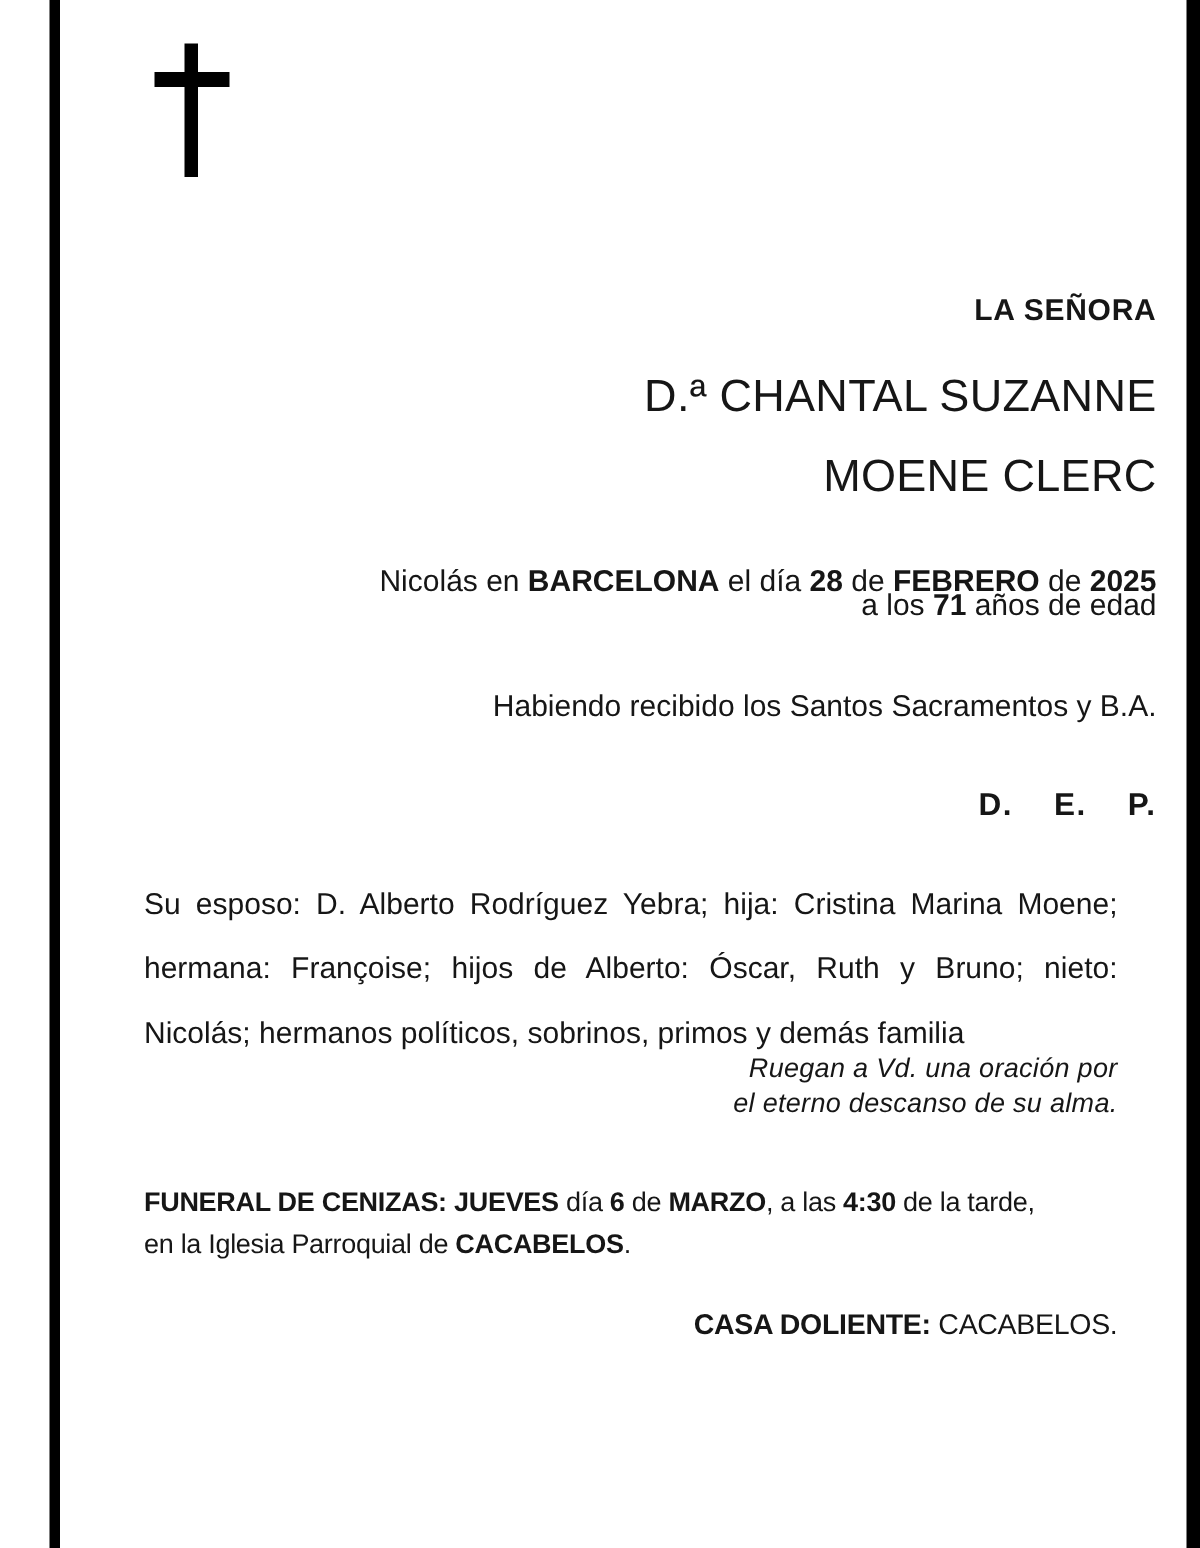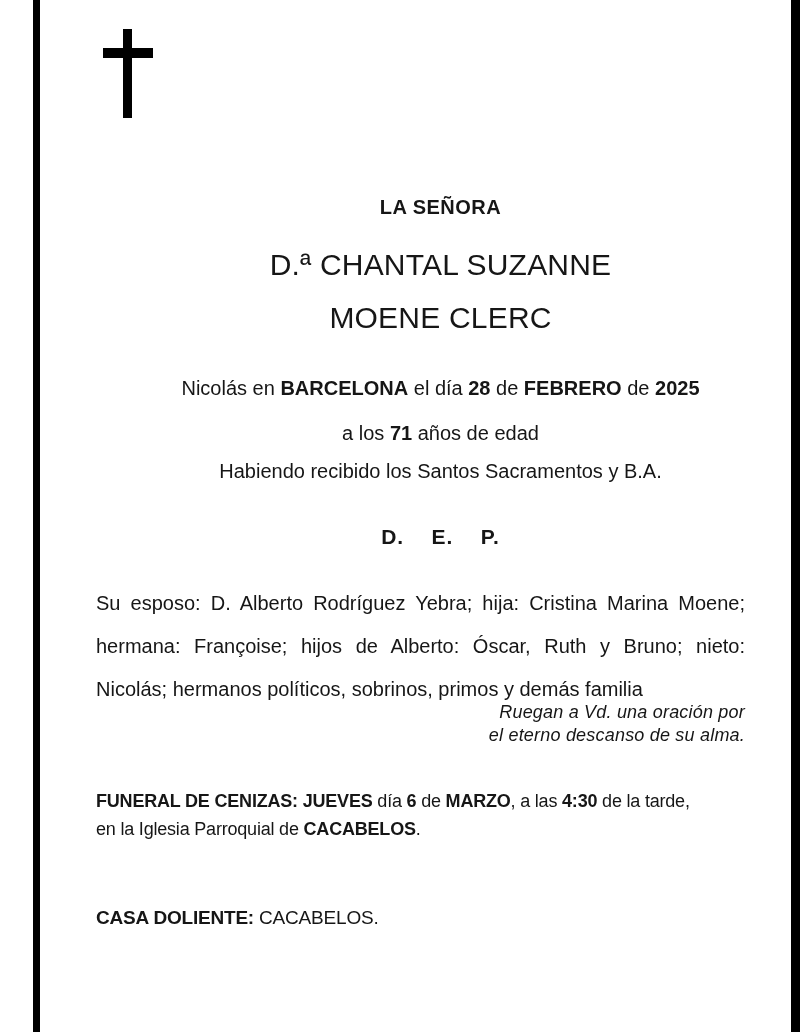--- a/index.html
+++ b/index.html
@@ -17,34 +17,34 @@
   .border-left  { left: 33px;  width: 7px; }
   .border-right { left: 791px; width: 9px; }
 
   .cross { position: absolute; left: 103px; top: 29px; width: 50px; height: 89px; }
   .cross .v { position: absolute; left: 20px; top: 0;    width: 9px;  height: 89px; background: #000; }
   .cross .h { position: absolute; left: 0;    top: 19px; width: 50px; height: 10px; background: #000; }
 
   .content { position: absolute; left: 40px; top: 0; width: 751px; height: 1032px; }
   .block { position: absolute; }
 
-  .center-col { left: 70px; right: 20px; text-align: center; }
+  .center-col { left: 70px; right: 20px; text-align: right; }
   .full-col   { left: 56px; right: 46px; }
 
   .honorific {
     top: 196px;
     font-size: 20px; font-weight: bold; letter-spacing: 0.5px;
   }
   .name {
     top: 238px;
     font-size: 30px; font-weight: normal; line-height: 53px; letter-spacing: 0.2px;
   }
   .bodyline { font-size: 20px; line-height: 24px; white-space: pre-wrap; }
   .death-line      { top: 376px; }
-  .age-line        { top: 421px; }
+  .age-line        { top: 392px; }
   .sacraments-line { top: 459px; }
   .dep {
     top: 525px;
     font-size: 21px; font-weight: bold; white-space: pre; letter-spacing: 1px;
   }
   .family {
     top: 582px;
     font-size: 20px; line-height: 43px;
     text-align: justify; text-align-last: left;
   }
@@ -58,22 +58,22 @@
     top: 787px;
     font-size: 18px; line-height: 28px; letter-spacing: -0.2px;
     white-space: pre-wrap;
   }
   .funeral .l1 { white-space: nowrap; }
   .ashes {
     top: 861px;
     font-size: 19px; font-weight: bold; letter-spacing: -0.2px;
   }
   .casa {
-    top: 907px;
-    font-size: 19px; white-space: pre-wrap; letter-spacing: -0.2px;
+    top: 873px;
+    font-size: 19px; white-space: pre-wrap; letter-spacing: -0.2px; text-align: right;
   }
   .b { font-weight: bold; }
 </style>
 </head>
 <body>
 
 <div class="page">
   <div class="border-bar border-left"></div>
   <div class="border-bar border-right"></div>
 

